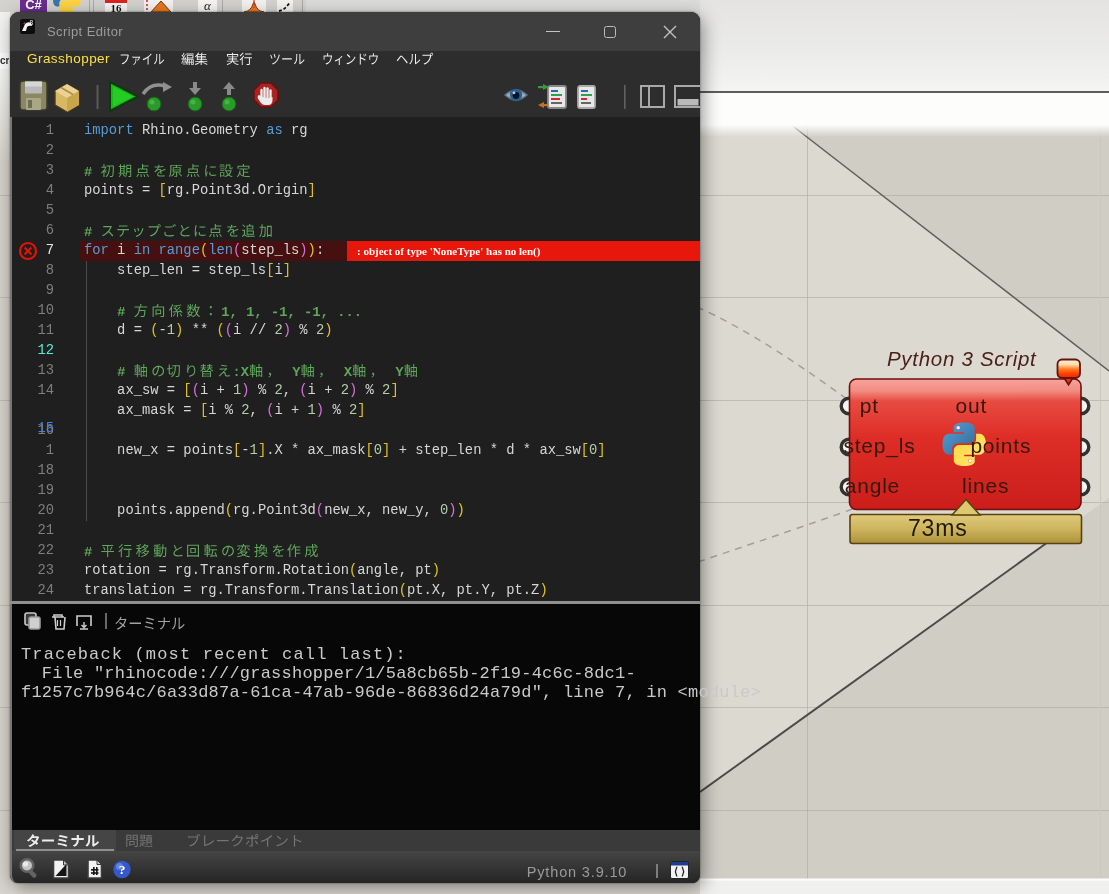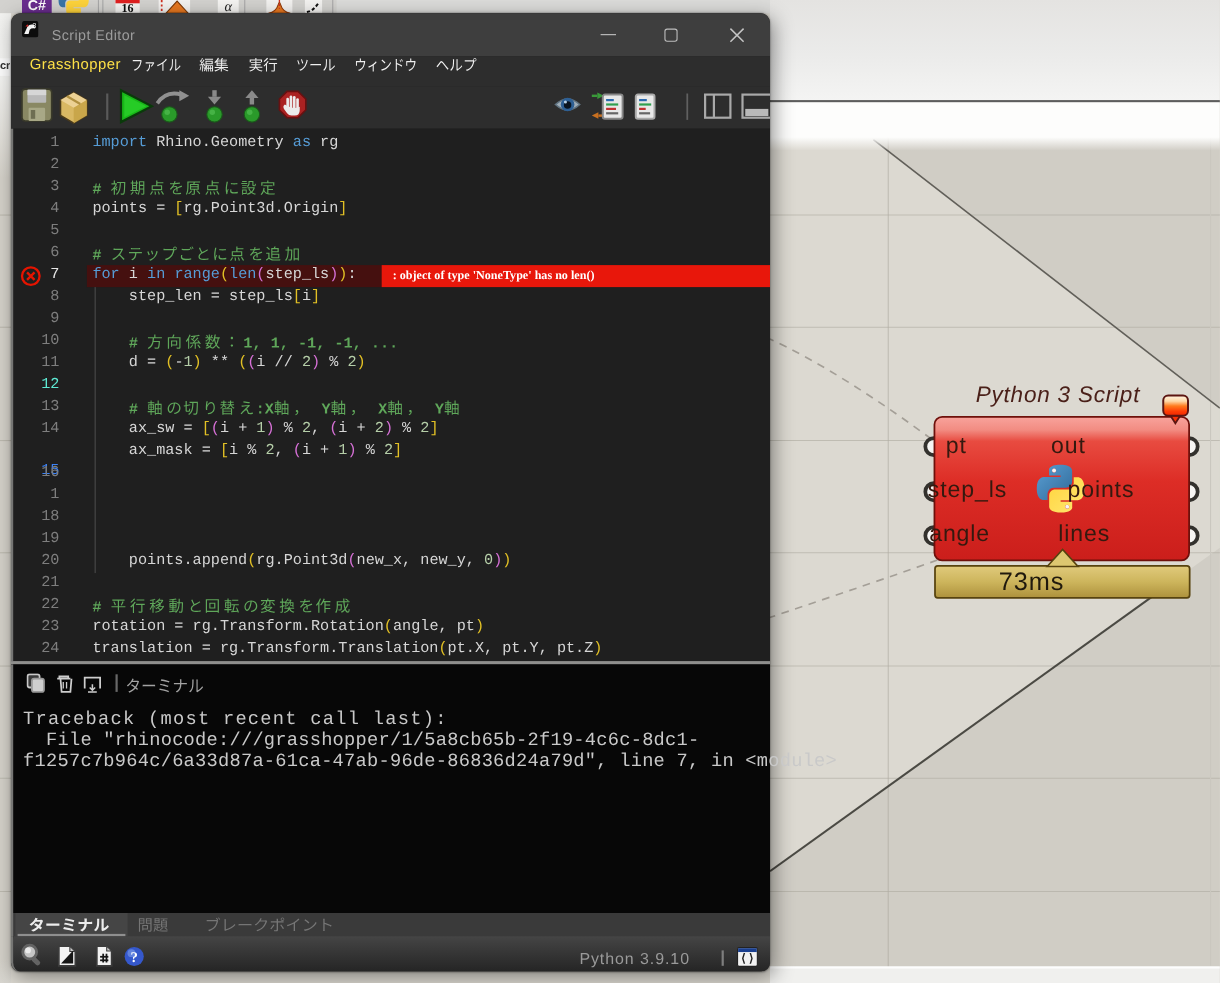--- a/index.html
+++ b/index.html
@@ -309,20 +309,21 @@
 <div class="ln" style="left:0;top:529px;color:#7e7e7e">22</div>
 <div class="ln" style="left:0;top:549px;color:#7e7e7e">23</div>
 <div class="ln" style="left:0;top:569px;color:#7e7e7e">24</div>
 <div class="cl" style="top:109px"><span class="k">import</span> Rhino.Geometry <span class="k">as</span> rg</div>
 <div class="cl" style="top:169px">points = <span class="b1">[</span>rg.Point3d.Origin<span class="b1">]</span></div>
 <div class="cl" style="top:229px"><span class="k">for</span> i <span class="k">in</span> <span class="k">range</span><span class="b1">(</span><span class="k">len</span><span class="b2">(</span>step_ls<span class="b2">)</span><span class="b1">)</span>:</div>
 <div class="cl" style="top:249px">    step_len = step_ls<span class="b1">[</span>i<span class="b1">]</span></div>
 <div class="cl" style="top:309px">    d = <span class="b1">(</span>-<span class="n">1</span><span class="b1">)</span> ** <span class="b1">(</span><span class="b2">(</span>i // <span class="n">2</span><span class="b2">)</span> % <span class="n">2</span><span class="b1">)</span></div>
 <div class="cl" style="top:369px">    ax_sw = <span class="b1">[</span><span class="b2">(</span>i + <span class="n">1</span><span class="b2">)</span> % <span class="n">2</span>, <span class="b2">(</span>i + <span class="n">2</span><span class="b2">)</span> % <span class="n">2</span><span class="b1">]</span></div>
 <div class="cl" style="top:389px">    ax_mask = <span class="b1">[</span>i % <span class="n">2</span>, <span class="b2">(</span>i + <span class="n">1</span><span class="b2">)</span> % <span class="n">2</span><span class="b1">]</span></div>
+<div class="cl" style="top:429px">    new_x = points<span class="b1">[</span>-<span class="n">1</span><span class="b1">]</span>.X * ax_mask<span class="b1">[</span><span class="n">0</span><span class="b1">]</span> + step_len * d * ax_sw<span class="b1">[</span><span class="n">0</span><span class="b1">]</span></div>
 <div class="cl" style="top:489px">    points.append<span class="b1">(</span>rg.Point3d<span class="b2">(</span>new_x, new_y, <span class="n">0</span><span class="b2">)</span><span class="b1">)</span></div>
 <div class="cl" style="top:549px">rotation = rg.Transform.Rotation<span class="b1">(</span>angle, pt<span class="b1">)</span></div>
 <div class="cl" style="top:569px">translation = rg.Transform.Translation<span class="b1">(</span>pt.X, pt.Y, pt.Z<span class="b1">)</span></div>
 <svg style="position:absolute;left:74.2px;top:148px;overflow:visible" width="171" height="22" viewBox="0 -16 171 22">
         <path d="M6.4 -5.6 5.9 -3.4H7.5V-2.4H5.7L5.2 0H4.2L4.7 -2.4H2.6L2.1 0H1L1.6 -2.4H0.4V-3.4H1.8L2.3 -5.6H0.7V-6.6H2.5L3 -9.1H4L3.5 -6.6H5.6L6.1 -9.1H7.1L6.6 -6.6H7.9V-5.6ZM3.3 -5.6 2.8 -3.4H4.9L5.4 -5.6Z M22.4 -10.6V-9.6H24.9C24.8 -5.9 24.5 -1.7 21.4 0.4C21.7 0.5 22 0.9 22.2 1.2C25.5 -1.2 25.8 -5.6 25.9 -9.6H28.8C28.7 -3.2 28.5 -0.8 28.1 -0.3C27.9 -0.1 27.8 -0 27.5 -0C27.2 -0 26.4 -0 25.6 -0.1C25.8 0.2 25.9 0.7 25.9 1C26.7 1 27.5 1 28 1C28.4 0.9 28.7 0.8 29 0.3C29.6 -0.4 29.7 -2.8 29.9 -10C29.9 -10.2 29.9 -10.6 29.9 -10.6ZM22.2 -6.6C22 -6.2 21.5 -5.6 21.1 -5.1L20.6 -5.6C21.4 -6.7 22 -7.8 22.4 -9L21.8 -9.4L21.6 -9.3H20.5V-11.9H19.4V-9.3H17.3V-8.3H21.1C20.2 -6.4 18.5 -4.4 16.9 -3.3C17.1 -3.2 17.4 -2.7 17.5 -2.4C18.2 -2.9 18.8 -3.5 19.4 -4.2V1.1H20.5V-4.7C21 -4 21.7 -3.1 22.1 -2.7L22.7 -3.5L21.6 -4.6C22 -5 22.5 -5.6 22.9 -6.1Z M36.6 -2C36.2 -1.1 35.4 -0.1 34.6 0.5C34.9 0.7 35.3 1 35.5 1.1C36.3 0.4 37.1 -0.7 37.6 -1.7ZM38.6 -1.6C39.2 -0.9 39.8 0 40.1 0.6L41 0.1C40.7 -0.5 40 -1.4 39.4 -2ZM46.2 -10.3V-8H43.3V-10.3ZM42.3 -11.2V-6.1C42.3 -4 42.2 -1.3 41 0.6C41.2 0.7 41.7 1 41.8 1.2C42.7 -0.2 43.1 -2 43.2 -3.7H46.2V-0.2C46.2 -0 46.1 0 45.9 0.1C45.7 0.1 45 0.1 44.2 0C44.4 0.3 44.5 0.8 44.6 1.1C45.6 1.1 46.3 1.1 46.7 0.9C47.1 0.7 47.2 0.4 47.2 -0.2V-11.2ZM46.2 -7V-4.7H43.3C43.3 -5.2 43.3 -5.6 43.3 -6.1V-7ZM39.6 -11.8V-10H37V-11.8H36V-10H34.8V-9.1H36V-3.3H34.6V-2.3H41.6V-3.3H40.6V-9.1H41.6V-10H40.6V-11.8ZM37 -9.1H39.6V-7.8H37ZM37 -7H39.6V-5.6H37ZM37 -4.7H39.6V-3.3H37Z M54.9 -6.6H62.4V-4.1H54.9ZM56.4 -1.8C56.6 -0.9 56.7 0.3 56.7 1L57.8 0.9C57.8 0.2 57.6 -1 57.4 -1.9ZM59.3 -1.8C59.7 -0.9 60.2 0.3 60.3 1L61.4 0.7C61.2 0 60.7 -1.2 60.3 -2ZM62.2 -1.9C62.9 -1 63.7 0.2 64.1 1L65.1 0.6C64.7 -0.2 63.9 -1.4 63.2 -2.3ZM54.1 -2.2C53.6 -1.2 52.9 0 52.2 0.7L53.1 1.1C53.9 0.4 54.6 -0.8 55.1 -1.9ZM53.9 -7.6V-3.1H63.4V-7.6H59.1V-9.4H64.5V-10.4H59.1V-11.9H58V-7.6Z M81.6 -6.3 81.1 -7.3C80.7 -7.1 80.4 -7 80 -6.8C79.2 -6.4 78.4 -6.1 77.4 -5.6C77.2 -6.4 76.4 -6.9 75.5 -6.9C74.9 -6.9 74.1 -6.7 73.5 -6.4C74 -7 74.5 -7.8 74.8 -8.6C76.3 -8.6 78.1 -8.7 79.5 -9L79.5 -10C78.2 -9.8 76.6 -9.7 75.2 -9.6C75.4 -10.3 75.5 -10.8 75.6 -11.2L74.4 -11.3C74.4 -10.8 74.3 -10.2 74.1 -9.6L73.1 -9.5C72.5 -9.5 71.5 -9.6 70.7 -9.7V-8.6C71.5 -8.6 72.5 -8.5 73.1 -8.5H73.7C73.2 -7.4 72.2 -5.9 70.4 -4.2L71.4 -3.5C71.9 -4.1 72.3 -4.6 72.7 -5C73.3 -5.6 74.2 -6 75.1 -6C75.8 -6 76.3 -5.7 76.4 -5.1C74.7 -4.3 73.1 -3.2 73.1 -1.5C73.1 0.2 74.7 0.6 76.7 0.6C78 0.6 79.5 0.5 80.6 0.4L80.6 -0.8C79.4 -0.5 77.9 -0.4 76.8 -0.4C75.3 -0.4 74.2 -0.6 74.2 -1.7C74.2 -2.6 75.1 -3.4 76.4 -4.1C76.4 -3.3 76.4 -2.4 76.4 -1.9H77.5L77.4 -4.6C78.5 -5.1 79.5 -5.5 80.3 -5.8C80.7 -6 81.2 -6.2 81.6 -6.3Z M89.7 -5.8H95.6V-4.5H89.7ZM89.7 -7.9H95.6V-6.6H89.7ZM94.4 -2.5C95.5 -1.6 96.7 -0.4 97.2 0.5L98.1 -0.1C97.5 -1 96.3 -2.1 95.2 -3ZM89.7 -2.9C89.1 -1.9 88 -0.8 87 -0.1C87.2 0.1 87.6 0.4 87.8 0.5C88.9 -0.2 90 -1.4 90.8 -2.6ZM88.7 -8.8V-3.6H92.1V-0C92.1 0.1 92.1 0.2 91.9 0.2C91.6 0.2 90.9 0.2 90.1 0.2C90.2 0.5 90.3 0.9 90.4 1.1C91.5 1.1 92.2 1.1 92.6 1C93 0.8 93.2 0.5 93.2 -0V-3.6H96.7V-8.8H92.8C92.9 -9.2 93.1 -9.7 93.2 -10.2H97.9V-11.1H86.3V-7C86.3 -4.8 86.2 -1.7 85 0.6C85.2 0.7 85.7 0.9 85.9 1.1C87.2 -1.2 87.4 -4.7 87.4 -7V-10.2H92C91.9 -9.7 91.8 -9.2 91.7 -8.8Z M105.3 -6.6H112.8V-4.1H105.3ZM106.8 -1.8C107 -0.9 107.1 0.3 107.1 1L108.2 0.9C108.2 0.2 108 -1 107.8 -1.9ZM109.7 -1.8C110.1 -0.9 110.6 0.3 110.7 1L111.8 0.7C111.6 0 111.1 -1.2 110.7 -2ZM112.6 -1.9C113.3 -1 114.1 0.2 114.5 1L115.5 0.6C115.1 -0.2 114.3 -1.4 113.6 -2.3ZM104.5 -2.2C104 -1.2 103.3 0 102.6 0.7L103.5 1.1C104.3 0.4 105 -0.8 105.5 -1.9ZM104.3 -7.6V-3.1H113.8V-7.6H109.5V-9.4H114.9V-10.4H109.5V-11.9H108.4V-7.6Z M125.9 -9.6V-8.4C127.5 -8.3 130.3 -8.3 131.8 -8.4V-9.6C130.4 -9.4 127.5 -9.3 125.9 -9.6ZM126.5 -3.8 125.5 -3.9C125.3 -3.2 125.2 -2.7 125.2 -2.2C125.2 -0.9 126.3 -0.1 128.7 -0.1C130.1 -0.1 131.3 -0.2 132.2 -0.4L132.2 -1.6C131.1 -1.3 130 -1.2 128.7 -1.2C126.8 -1.2 126.3 -1.8 126.3 -2.5C126.3 -2.9 126.4 -3.3 126.5 -3.8ZM123.2 -10.7 122 -10.8C122 -10.5 121.9 -10.1 121.9 -9.8C121.7 -8.6 121.2 -6.2 121.2 -4.1C121.2 -2.2 121.5 -0.5 121.8 0.5L122.8 0.4C122.8 0.3 122.7 0.1 122.7 -0.1C122.7 -0.3 122.8 -0.5 122.8 -0.7C122.9 -1.4 123.4 -2.9 123.8 -3.9L123.2 -4.4C123 -3.8 122.6 -2.9 122.4 -2.3C122.3 -3 122.3 -3.6 122.3 -4.3C122.3 -5.9 122.7 -8.4 123 -9.7C123 -10 123.2 -10.4 123.2 -10.7Z M136.1 -7.6V-6.8H140.3V-7.6ZM136.1 -11.4V-10.6H140.3V-11.4ZM136.1 -5.7V-4.9H140.3V-5.7ZM135.4 -9.6V-8.7H140.8V-9.6ZM141.9 -11.5V-9.8C141.9 -8.8 141.7 -7.6 140.3 -6.7C140.5 -6.6 141 -6.2 141.1 -6C142.6 -7 142.9 -8.5 142.9 -9.7V-10.5H145.4V-8C145.4 -7 145.6 -6.7 146.5 -6.7C146.7 -6.7 147.3 -6.7 147.5 -6.7C148.3 -6.7 148.5 -7.1 148.6 -8.8C148.3 -8.8 147.9 -9 147.7 -9.2C147.7 -7.8 147.6 -7.6 147.4 -7.6C147.2 -7.6 146.8 -7.6 146.7 -7.6C146.4 -7.6 146.4 -7.7 146.4 -8V-11.5ZM141 -5.8V-4.8H146.4C146 -3.7 145.3 -2.8 144.5 -2C143.7 -2.8 143.1 -3.7 142.7 -4.8L141.7 -4.5C142.2 -3.3 142.9 -2.2 143.7 -1.4C142.7 -0.6 141.6 -0.1 140.4 0.2C140.6 0.4 140.8 0.9 140.9 1.1C142.2 0.8 143.5 0.2 144.5 -0.6C145.5 0.1 146.6 0.7 147.9 1.1C148.1 0.9 148.4 0.4 148.6 0.2C147.4 -0.1 146.3 -0.6 145.3 -1.3C146.4 -2.4 147.3 -3.8 147.7 -5.6L147 -5.8L146.9 -5.8ZM136.1 -3.8V1H137V0.3H140.3V-3.8ZM137 -2.9H139.4V-0.6H137Z M155.5 -5.4C155.2 -2.8 154.4 -0.7 152.9 0.5C153.1 0.7 153.6 1 153.7 1.2C154.7 0.4 155.4 -0.7 155.9 -2C157.2 0.4 159.3 0.9 162.2 0.9H165.6C165.6 0.6 165.8 0.1 166 -0.1C165.3 -0.1 162.8 -0.1 162.3 -0.1C161.5 -0.1 160.7 -0.2 160 -0.3V-3.2H164.2V-4.2H160V-6.6H163.7V-7.6H155.4V-6.6H158.9V-0.6C157.7 -1 156.8 -1.8 156.3 -3.3C156.4 -3.9 156.5 -4.6 156.6 -5.2ZM153.5 -10.3V-7.2H154.6V-9.3H164.3V-7.2H165.4V-10.3H160V-11.9H158.9V-10.3Z" fill="#5fa75a"></path>
       </svg>
 <svg style="position:absolute;left:74.2px;top:208px;overflow:visible" width="194" height="22" viewBox="0 -16 194 22">
         <path d="M6.4 -5.6 5.9 -3.4H7.5V-2.4H5.7L5.2 0H4.2L4.7 -2.4H2.6L2.1 0H1L1.6 -2.4H0.4V-3.4H1.8L2.3 -5.6H0.7V-6.6H2.5L3 -9.1H4L3.5 -6.6H5.6L6.1 -9.1H7.1L6.6 -6.6H7.9V-5.6ZM3.3 -5.6 2.8 -3.4H4.9L5.4 -5.6Z M27.9 -9.5 27.2 -10.1C27 -10 26.6 -9.9 26.1 -9.9C25.6 -9.9 21.2 -9.9 20.7 -9.9C20.2 -9.9 19.4 -10 19.2 -10V-8.7C19.4 -8.7 20.2 -8.8 20.7 -8.8C21.2 -8.8 25.7 -8.8 26.2 -8.8C25.8 -7.6 24.8 -5.9 23.8 -4.9C22.4 -3.2 20.3 -1.5 18 -0.6L18.9 0.3C21 -0.6 22.9 -2.2 24.4 -3.8C25.9 -2.5 27.4 -0.9 28.3 0.4L29.3 -0.5C28.4 -1.6 26.7 -3.4 25.2 -4.7C26.2 -6 27.1 -7.7 27.6 -8.9C27.7 -9.1 27.8 -9.4 27.9 -9.5Z M35 -10.5V-9.3C35.4 -9.4 35.8 -9.4 36.3 -9.4C37.1 -9.4 41.3 -9.4 42 -9.4C42.5 -9.4 43 -9.4 43.4 -9.3V-10.5C43 -10.5 42.4 -10.4 42 -10.4C41.3 -10.4 37.1 -10.4 36.3 -10.4C35.8 -10.4 35.4 -10.5 35 -10.5ZM33.3 -6.9V-5.8C33.7 -5.8 34.1 -5.8 34.6 -5.8H38.8C38.8 -4.5 38.6 -3.3 38 -2.3C37.4 -1.4 36.4 -0.6 35.3 -0.1L36.4 0.7C37.6 0.1 38.6 -1 39.2 -1.9C39.7 -3 39.9 -4.3 40 -5.8H43.9C44.2 -5.8 44.6 -5.8 45 -5.8V-6.9C44.6 -6.9 44.1 -6.9 43.9 -6.9C43.1 -6.9 35.4 -6.9 34.6 -6.9C34.1 -6.9 33.7 -6.9 33.3 -6.9Z M54.2 -8.2 53.2 -7.8C53.5 -7.2 54.1 -5.4 54.3 -4.7L55.3 -5.1C55.2 -5.7 54.5 -7.6 54.2 -8.2ZM59.4 -7.4 58.1 -7.8C57.9 -5.9 57.2 -4.1 56.2 -2.9C55 -1.4 53.2 -0.4 51.6 0.1L52.5 1.1C54.1 0.5 55.8 -0.6 57.1 -2.3C58.2 -3.6 58.8 -5.1 59.2 -6.7C59.2 -6.9 59.3 -7.1 59.4 -7.4ZM50.9 -7.5 49.9 -7.1C50.1 -6.6 50.9 -4.6 51.1 -3.9L52.2 -4.3C52 -5 51.2 -6.9 50.9 -7.5Z M74.2 -10.2C74.2 -10.7 74.6 -11.1 75.1 -11.1C75.7 -11.1 76.1 -10.7 76.1 -10.2C76.1 -9.7 75.7 -9.3 75.1 -9.3C74.6 -9.3 74.2 -9.7 74.2 -10.2ZM73.5 -10.2C73.5 -10 73.6 -9.9 73.6 -9.7L73.2 -9.7C72.5 -9.7 66.8 -9.7 66 -9.7C65.6 -9.7 65 -9.8 64.6 -9.8V-8.6C65 -8.6 65.5 -8.6 66 -8.6C66.8 -8.6 72.5 -8.6 73.3 -8.6C73.1 -7.2 72.4 -5.3 71.4 -4C70.2 -2.5 68.6 -1.2 65.9 -0.6L66.9 0.5C69.5 -0.3 71.2 -1.6 72.5 -3.3C73.6 -4.8 74.3 -7 74.6 -8.5L74.6 -8.7C74.8 -8.6 74.9 -8.6 75.1 -8.6C76 -8.6 76.7 -9.3 76.7 -10.2C76.7 -11.1 76 -11.8 75.1 -11.8C74.3 -11.8 73.5 -11.1 73.5 -10.2Z M81.2 -9.8V-8.7C82.4 -8.6 83.6 -8.5 85 -8.5C86.3 -8.5 87.9 -8.6 88.8 -8.7V-9.8C87.8 -9.7 86.4 -9.6 85 -9.6C83.6 -9.6 82.3 -9.7 81.2 -9.8ZM81.8 -4.1 80.7 -4.2C80.5 -3.6 80.4 -3 80.4 -2.2C80.4 -0.4 82 0.5 84.9 0.5C87 0.5 88.8 0.3 89.8 0L89.8 -1.2C88.7 -0.9 86.9 -0.7 84.9 -0.7C82.6 -0.7 81.5 -1.4 81.5 -2.5C81.5 -3 81.6 -3.5 81.8 -4.1ZM89.2 -11.4 88.5 -11.1C88.9 -10.5 89.3 -9.7 89.6 -9.1L90.4 -9.4C90.1 -10 89.6 -10.9 89.2 -11.4ZM90.8 -12 90 -11.6C90.4 -11.1 90.9 -10.3 91.2 -9.7L92 -10C91.7 -10.6 91.2 -11.4 90.8 -12Z M97.9 -11 96.8 -10.6C97.5 -9 98.2 -7.4 98.9 -6.2C97.4 -5.1 96.4 -4 96.4 -2.5C96.4 -0.4 98.4 0.4 101 0.4C102.8 0.4 104.4 0.2 105.5 0V-1.2C104.4 -0.9 102.5 -0.7 101 -0.7C98.7 -0.7 97.6 -1.5 97.6 -2.7C97.6 -3.7 98.4 -4.7 99.7 -5.5C101.1 -6.4 103.1 -7.4 104 -7.9C104.4 -8.1 104.8 -8.3 105.1 -8.5L104.5 -9.5C104.2 -9.2 103.9 -9.1 103.5 -8.8C102.7 -8.4 101.2 -7.6 99.8 -6.8C99.2 -8 98.5 -9.5 97.9 -11Z M115.4 -9.6V-8.4C117 -8.3 119.8 -8.3 121.3 -8.4V-9.6C119.9 -9.4 117 -9.3 115.4 -9.6ZM116 -3.8 115 -3.9C114.8 -3.2 114.7 -2.7 114.7 -2.2C114.7 -0.9 115.8 -0.1 118.2 -0.1C119.6 -0.1 120.8 -0.2 121.7 -0.4L121.7 -1.6C120.6 -1.3 119.5 -1.2 118.2 -1.2C116.3 -1.2 115.8 -1.8 115.8 -2.5C115.8 -2.9 115.9 -3.3 116 -3.8ZM112.7 -10.7 111.5 -10.8C111.5 -10.5 111.4 -10.1 111.4 -9.8C111.2 -8.6 110.7 -6.2 110.7 -4.1C110.7 -2.2 111 -0.5 111.3 0.5L112.3 0.4C112.3 0.3 112.2 0.1 112.2 -0.1C112.2 -0.3 112.3 -0.5 112.3 -0.7C112.4 -1.4 112.9 -2.9 113.3 -3.9L112.7 -4.4C112.5 -3.8 112.1 -2.9 111.9 -2.3C111.8 -3 111.8 -3.6 111.8 -4.3C111.8 -5.9 112.2 -8.4 112.5 -9.7C112.5 -10 112.7 -10.4 112.7 -10.7Z M127.7 -6.6H135.2V-4.1H127.7ZM129.2 -1.8C129.4 -0.9 129.5 0.3 129.5 1L130.6 0.9C130.6 0.2 130.4 -1 130.2 -1.9ZM132.1 -1.8C132.5 -0.9 133 0.3 133.1 1L134.2 0.7C134 0 133.5 -1.2 133.1 -2ZM135 -1.9C135.7 -1 136.5 0.2 136.9 1L137.9 0.6C137.5 -0.2 136.7 -1.4 136 -2.3ZM126.9 -2.2C126.4 -1.2 125.7 0 125 0.7L125.9 1.1C126.7 0.4 127.4 -0.8 127.9 -1.9ZM126.7 -7.6V-3.1H136.2V-7.6H131.9V-9.4H137.3V-10.4H131.9V-11.9H130.8V-7.6Z M154.4 -6.3 153.9 -7.3C153.5 -7.1 153.2 -7 152.8 -6.8C152 -6.4 151.2 -6.1 150.2 -5.6C150 -6.4 149.2 -6.9 148.3 -6.9C147.7 -6.9 146.9 -6.7 146.3 -6.4C146.8 -7 147.3 -7.8 147.6 -8.6C149.1 -8.6 150.9 -8.7 152.3 -9L152.3 -10C151 -9.8 149.4 -9.7 148 -9.6C148.2 -10.3 148.3 -10.8 148.4 -11.2L147.2 -11.3C147.2 -10.8 147.1 -10.2 146.9 -9.6L145.9 -9.5C145.3 -9.5 144.3 -9.6 143.5 -9.7V-8.6C144.3 -8.6 145.3 -8.5 145.9 -8.5H146.5C146 -7.4 145 -5.9 143.2 -4.2L144.2 -3.5C144.7 -4.1 145.1 -4.6 145.5 -5C146.1 -5.6 147 -6 147.9 -6C148.6 -6 149.1 -5.7 149.2 -5.1C147.5 -4.3 145.9 -3.2 145.9 -1.5C145.9 0.2 147.5 0.6 149.5 0.6C150.8 0.6 152.3 0.5 153.4 0.4L153.4 -0.8C152.2 -0.5 150.7 -0.4 149.6 -0.4C148.1 -0.4 147 -0.6 147 -1.7C147 -2.6 147.9 -3.4 149.2 -4.1C149.2 -3.3 149.2 -2.4 149.2 -1.9H150.3L150.2 -4.6C151.3 -5.1 152.3 -5.5 153.1 -5.8C153.5 -6 154 -6.2 154.4 -6.3Z M158.1 -10.9C159 -10.3 160.1 -9.4 160.5 -8.7L161.4 -9.4C160.9 -10.1 159.8 -11 158.9 -11.6ZM161 -6.3H158V-5.3H159.9V-1.7C159.2 -1.1 158.4 -0.5 157.8 -0.1L158.3 1C159.1 0.4 159.8 -0.2 160.5 -0.8C161.4 0.3 162.7 0.8 164.6 0.9C166.1 0.9 169.1 0.9 170.6 0.8C170.7 0.5 170.8 -0 171 -0.3C169.3 -0.1 166.1 -0.1 164.6 -0.2C162.9 -0.2 161.7 -0.7 161 -1.8ZM162.6 -10.5V-1.3H169.9V-5.4H163.6V-6.7H169.4V-10.5H166.1L166.6 -11.8L165.4 -12C165.3 -11.5 165.1 -10.9 164.9 -10.5ZM163.6 -9.5H168.3V-7.6H163.6ZM163.6 -4.5H168.9V-2.2H163.6Z M182.9 -10.2V0.9H183.9V-0.1H186.7V0.8H187.7V-10.2ZM183.9 -1.2V-9.1H186.7V-1.2ZM177.5 -11.7 177.5 -9.2H175.5V-8.2H177.5C177.4 -4.6 177 -1.5 175.2 0.4C175.4 0.6 175.8 0.9 176 1.2C177.9 -0.9 178.4 -4.3 178.5 -8.2H180.7C180.6 -2.7 180.4 -0.8 180.1 -0.4C180 -0.2 179.9 -0.1 179.7 -0.1C179.4 -0.1 178.8 -0.1 178.1 -0.2C178.3 0.1 178.4 0.6 178.4 0.9C179.1 0.9 179.7 0.9 180.1 0.9C180.5 0.8 180.8 0.7 181.1 0.3C181.5 -0.3 181.6 -2.4 181.7 -8.7C181.7 -8.8 181.7 -9.2 181.7 -9.2H178.6L178.6 -11.7Z" fill="#5fa75a"></path>
       </svg>
 <svg style="position:absolute;left:74.2px;top:288px;overflow:visible" width="280" height="22" viewBox="0 -16 280 22">

